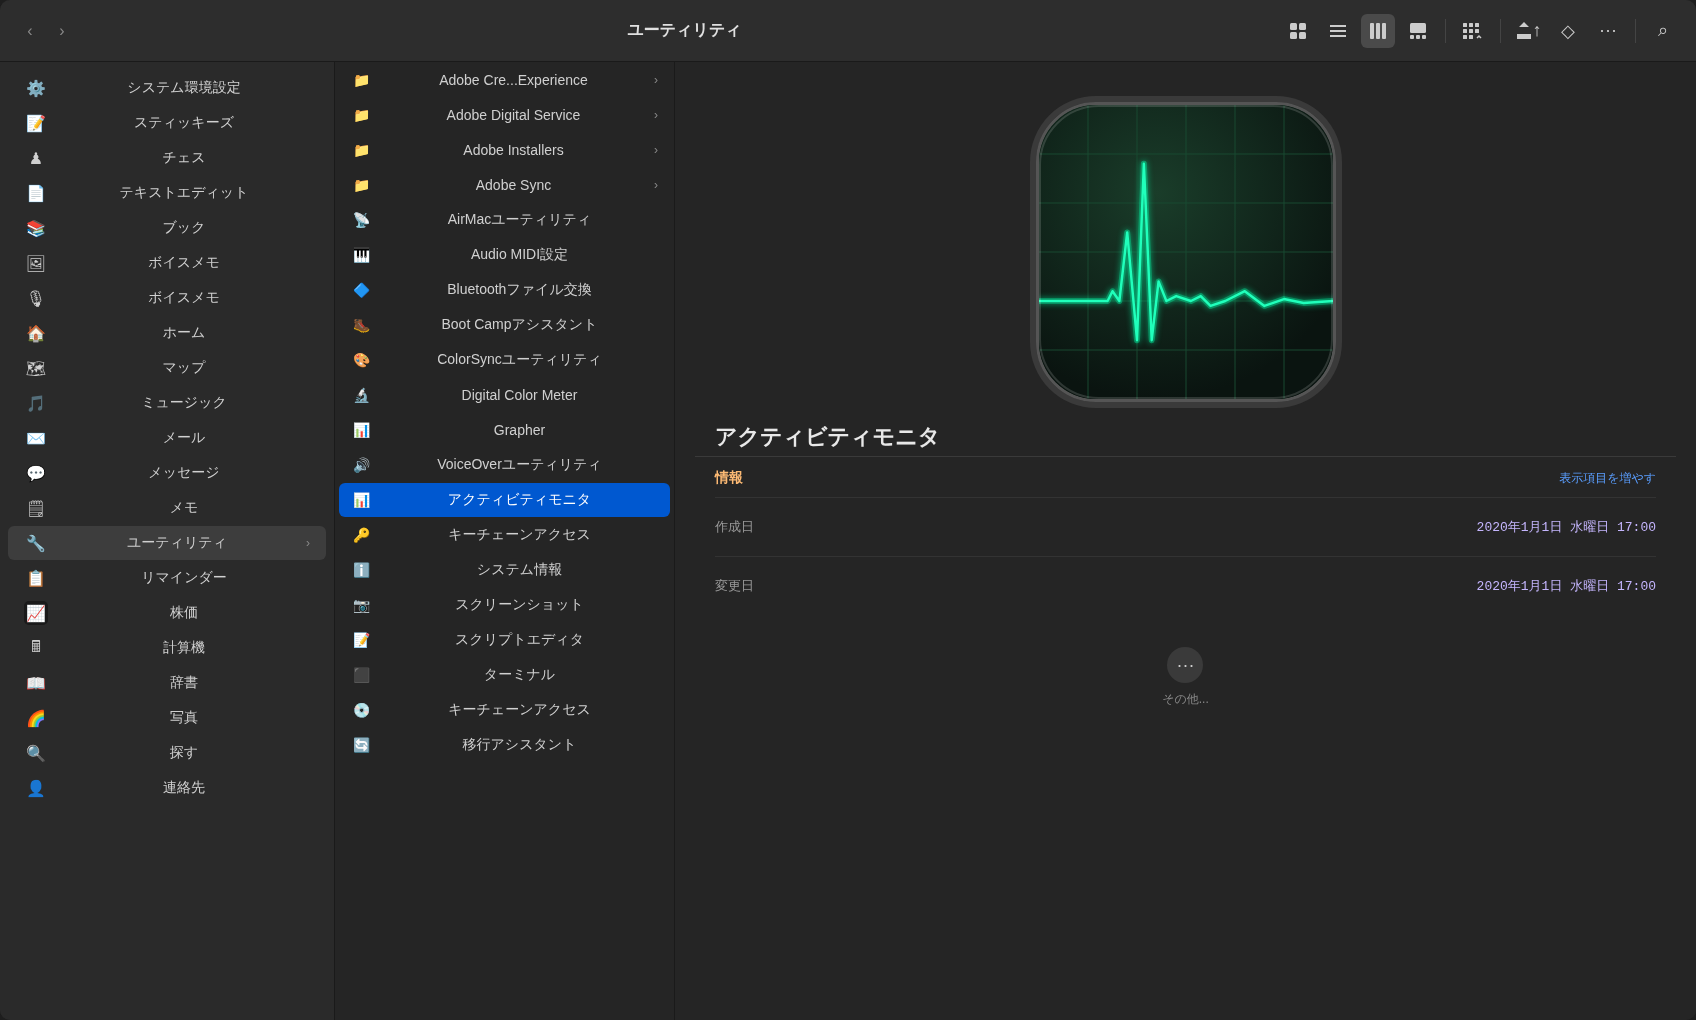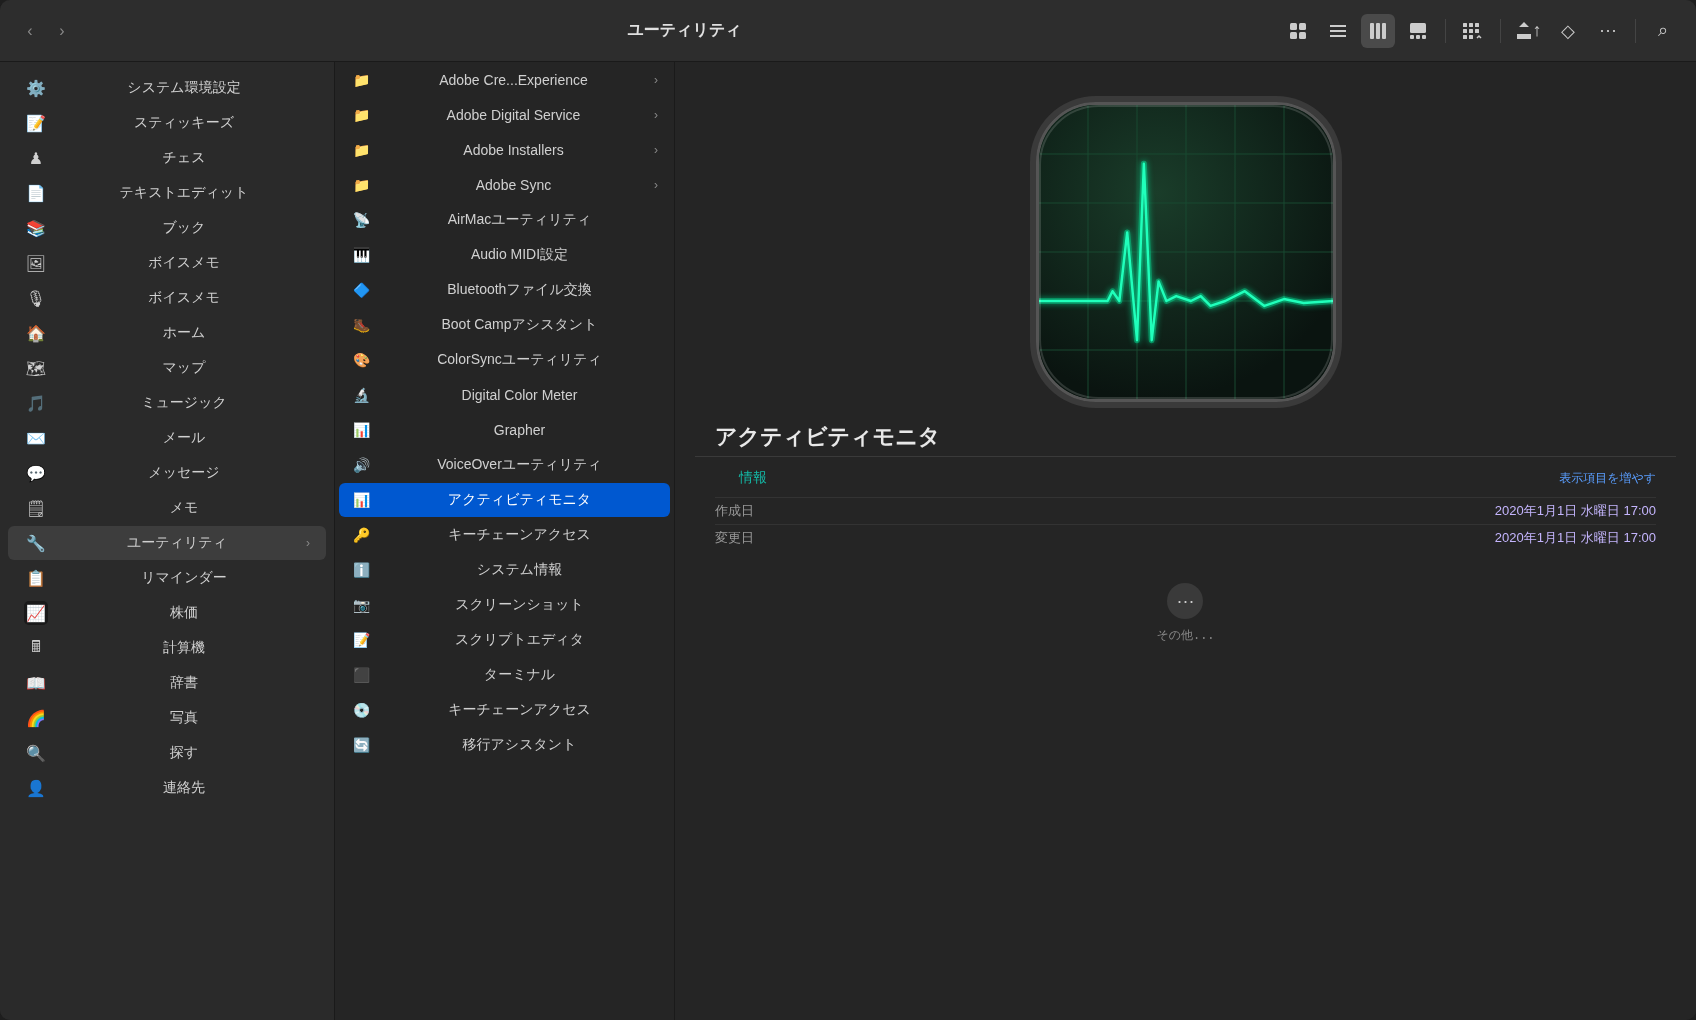--- a/index.html
+++ b/index.html
@@ -259,38 +259,38 @@
 
     .info-header {
       display: flex;
       justify-content: space-between;
       align-items: center;
       margin-bottom: 10px;
     }
 
     .info-title {
       font-size: 14px;
-      font-weight: 400;
-      color: #14b8a6;
-      margin-left: 24px;
+      font-weight: 700;
+      color: #fdba74;
     }
 
     .info-more {
       font-size: 12px;
       color: #5a9eff;
       cursor: pointer;
     }
 
     .info-row {
       display: flex;
       justify-content: space-between;
       align-items: center;
-      padding: 4px 0;
+      padding: 20px 0;
       border-top: 1px solid #333;
       font-size: 13px;
+      font-family: Liberation Mono, monospace;
     }
 
     .info-label {
       color: #999;
     }
 
     .info-value {
       color: #c4b5fd;
       text-align: right;
     }
@@ -313,21 +313,20 @@
       font-size: 18px;
       cursor: pointer;
       display: flex;
       align-items: center;
       justify-content: center;
     }
 
     .more-label {
       font-size: 12px;
       color: #888;
-      font-family: Liberation Mono, monospace;
     }
 
     
     svg.icon-svg {
       width: 100%;
       height: 100%;
     }
   </style>
 </head>
 <body>

